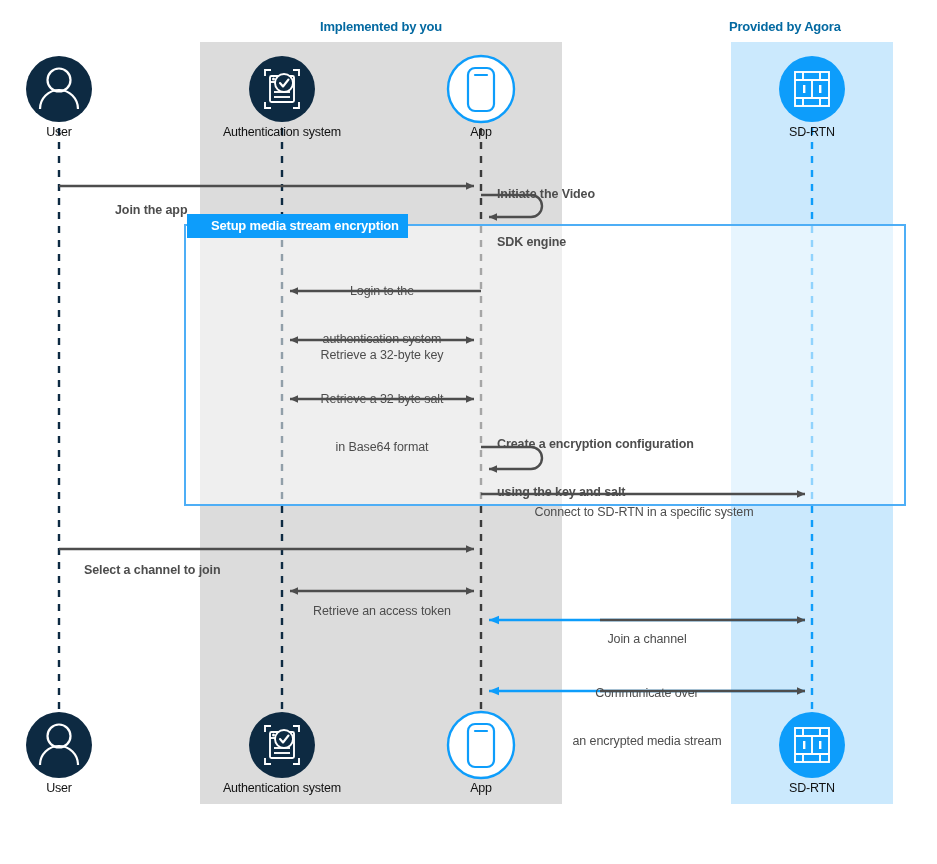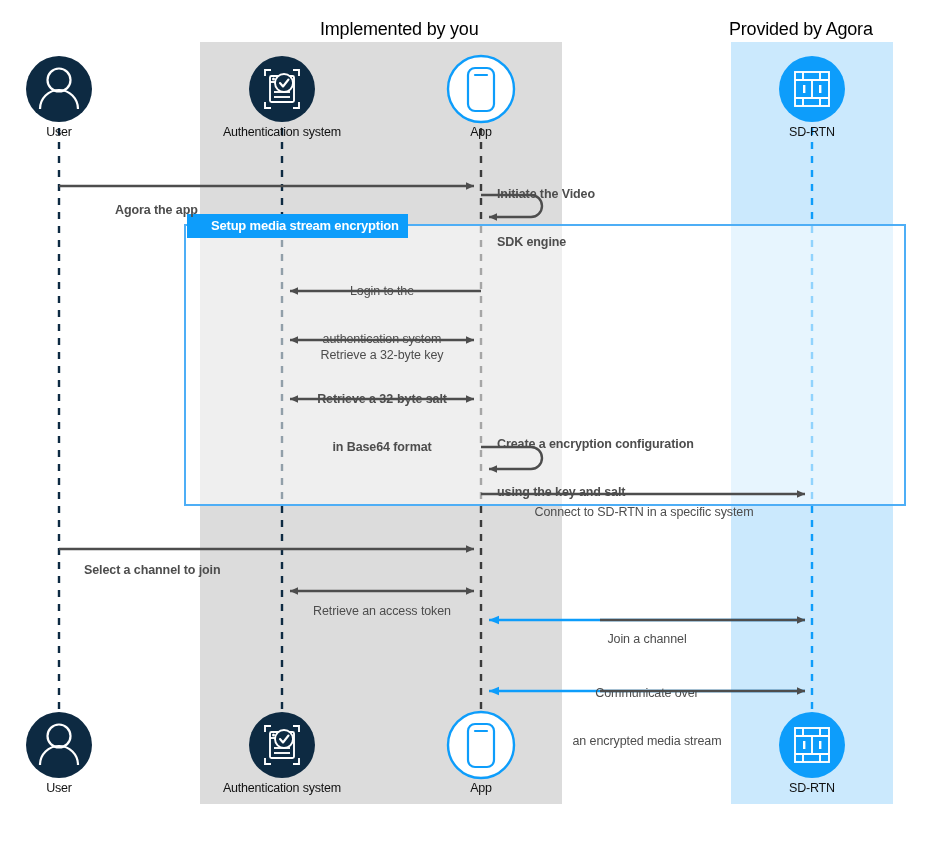--- a/index.html
+++ b/index.html
@@ -14,23 +14,23 @@
     overflow: hidden;
   }
   #stage {
     position: absolute; left: 0; top: 0;
     width: 937px; height: 864px;
   }
   svg#diagram { position: absolute; left: 0; top: 0; }
 
   .band-label {
     position: absolute;
-    font-size: 18px;
-    font-weight: normal;
-    color: #000000;
+    font-size: 13px;
+    font-weight: bold;
+    color: #0369a1;
     white-space: nowrap;
     letter-spacing: -0.2px;
   }
   .actor-label {
     position: absolute;
     font-size: 12.5px;
     font-weight: normal;
     color: #111111;
     white-space: nowrap;
     text-align: center;
@@ -242,38 +242,38 @@
   <div class="actor-label" style="left:762px; top:125px; width:100px;">SD-RTN</div>
 
   <div class="actor-label" style="left:9px; top:781px; width:100px;">User</div>
   <div class="actor-label" style="left:182px; top:781px; width:200px;">Authentication system</div>
   <div class="actor-label" style="left:431px; top:781px; width:100px;">App</div>
   <div class="actor-label" style="left:762px; top:781px; width:100px;">SD-RTN</div>
 
   <div class="frame-tag" style="left:187px; top:214px;">Setup media stream encryption</div>
 
   <div class="msg-label left" style="left:115px; top:170px;">
-    <div>Agora the app</div>
+    <div>Join the app</div>
   </div>
 
   <div class="msg-label left" style="left:497px; top:154px;">
     <div>Initiate the Video</div>
     <div>SDK engine</div>
   </div>
 
   <div class="msg-label center" style="left:282px; top:251px; width:200px;">
     <div>Login to the</div>
     <div>authentication system</div>
   </div>
 
   <div class="msg-label center" style="left:282px; top:315px; width:200px;">
     <div>Retrieve a 32-byte key</div>
   </div>
 
-  <div class="msg-label center" style="left:282px; top:359px; width:200px;font-weight:bold;">
+  <div class="msg-label center" style="left:282px; top:359px; width:200px;">
     <div>Retrieve a 32-byte salt</div>
     <div>in Base64 format</div>
   </div>
 
   <div class="msg-label left" style="left:497px; top:404px;">
     <div>Create a encryption configuration</div>
     <div>using the key and salt</div>
   </div>
 
   <div class="msg-label center" style="left:483px; top:472px; width:322px;">

